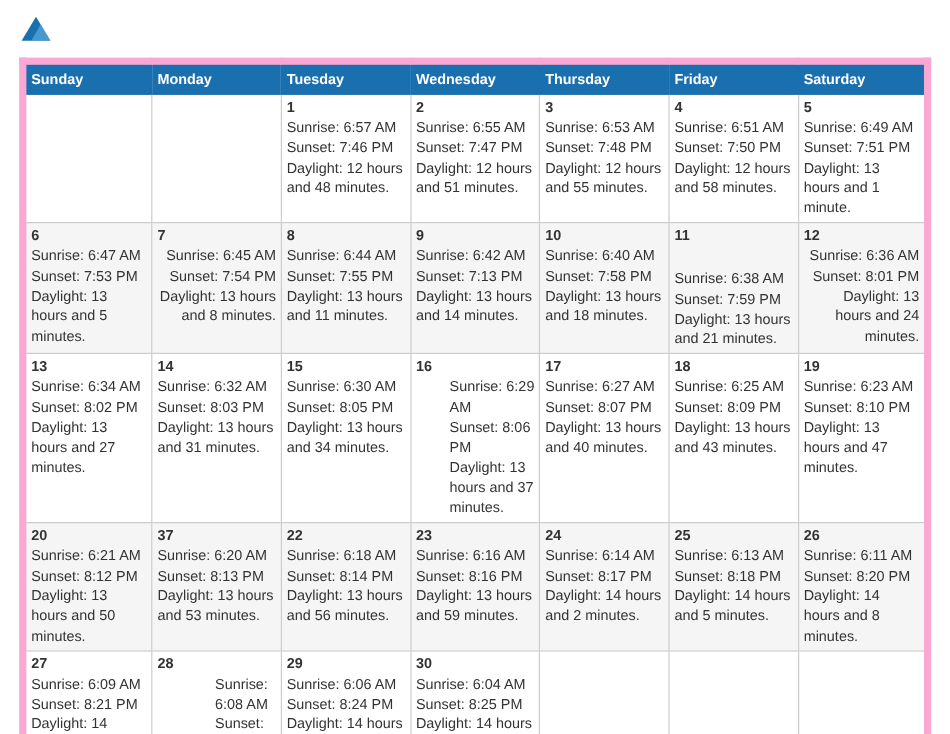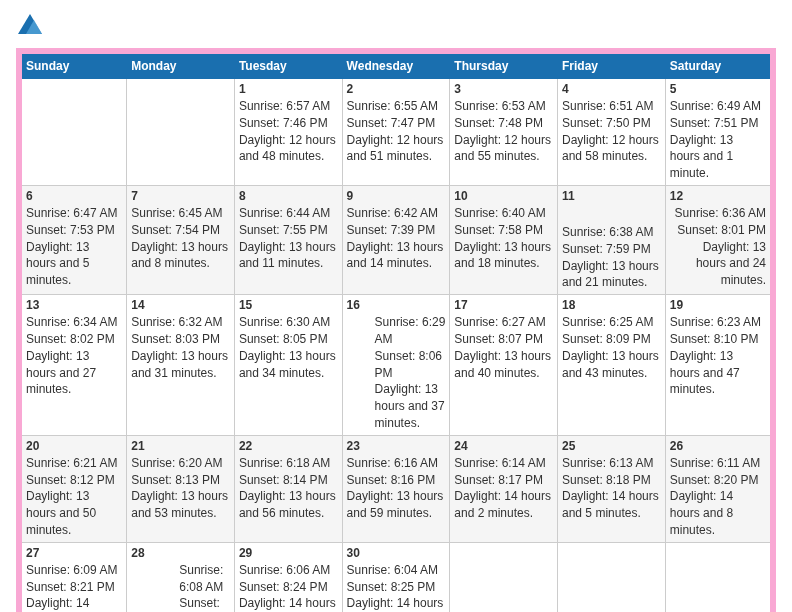--- a/index.html
+++ b/index.html
@@ -179,34 +179,34 @@
         </tr>
         <tr>
           <td>
             <span class="day-num">6</span>
             <div class="cell-info" style="white-space: pre-wrap;">Sunrise: 6:47 AM
 Sunset: 7:53 PM
 Daylight: 13 hours and 5 minutes.</div>
           </td>
           <td>
             <span class="day-num">7</span>
-            <div class="cell-info" style="white-space: pre-wrap;">Sunrise: 6:45 AM
+            <div class="cell-info" style="white-space: pre-wrap; text-align: right;">Sunrise: 6:45 AM
 Sunset: 7:54 PM
 Daylight: 13 hours and 8 minutes.</div>
           </td>
           <td>
             <span class="day-num">8</span>
             <div class="cell-info" style="white-space: pre-wrap;">Sunrise: 6:44 AM
 Sunset: 7:55 PM
 Daylight: 13 hours and 11 minutes.</div>
           </td>
           <td>
             <span class="day-num">9</span>
             <div class="cell-info" style="white-space: pre-wrap;">Sunrise: 6:42 AM
-Sunset: 7:39 PM
+Sunset: 7:13 PM
 Daylight: 13 hours and 14 minutes.</div>
           </td>
           <td>
             <span class="day-num">10</span>
             <div class="cell-info" style="white-space: pre-wrap;">Sunrise: 6:40 AM
 Sunset: 7:58 PM
 Daylight: 13 hours and 18 minutes.</div>
           </td>
           <td>
             <span class="day-num">11</span>
@@ -266,21 +266,21 @@
           </td>
         </tr>
         <tr>
           <td>
             <span class="day-num">20</span>
             <div class="cell-info" style="white-space: pre-wrap;">Sunrise: 6:21 AM
 Sunset: 8:12 PM
 Daylight: 13 hours and 50 minutes.</div>
           </td>
           <td>
-            <span class="day-num">21</span>
+            <span class="day-num">37</span>
             <div class="cell-info" style="white-space: pre-wrap;">Sunrise: 6:20 AM
 Sunset: 8:13 PM
 Daylight: 13 hours and 53 minutes.</div>
           </td>
           <td>
             <span class="day-num">22</span>
             <div class="cell-info" style="white-space: pre-wrap;">Sunrise: 6:18 AM
 Sunset: 8:14 PM
 Daylight: 13 hours and 56 minutes.</div>
           </td>

